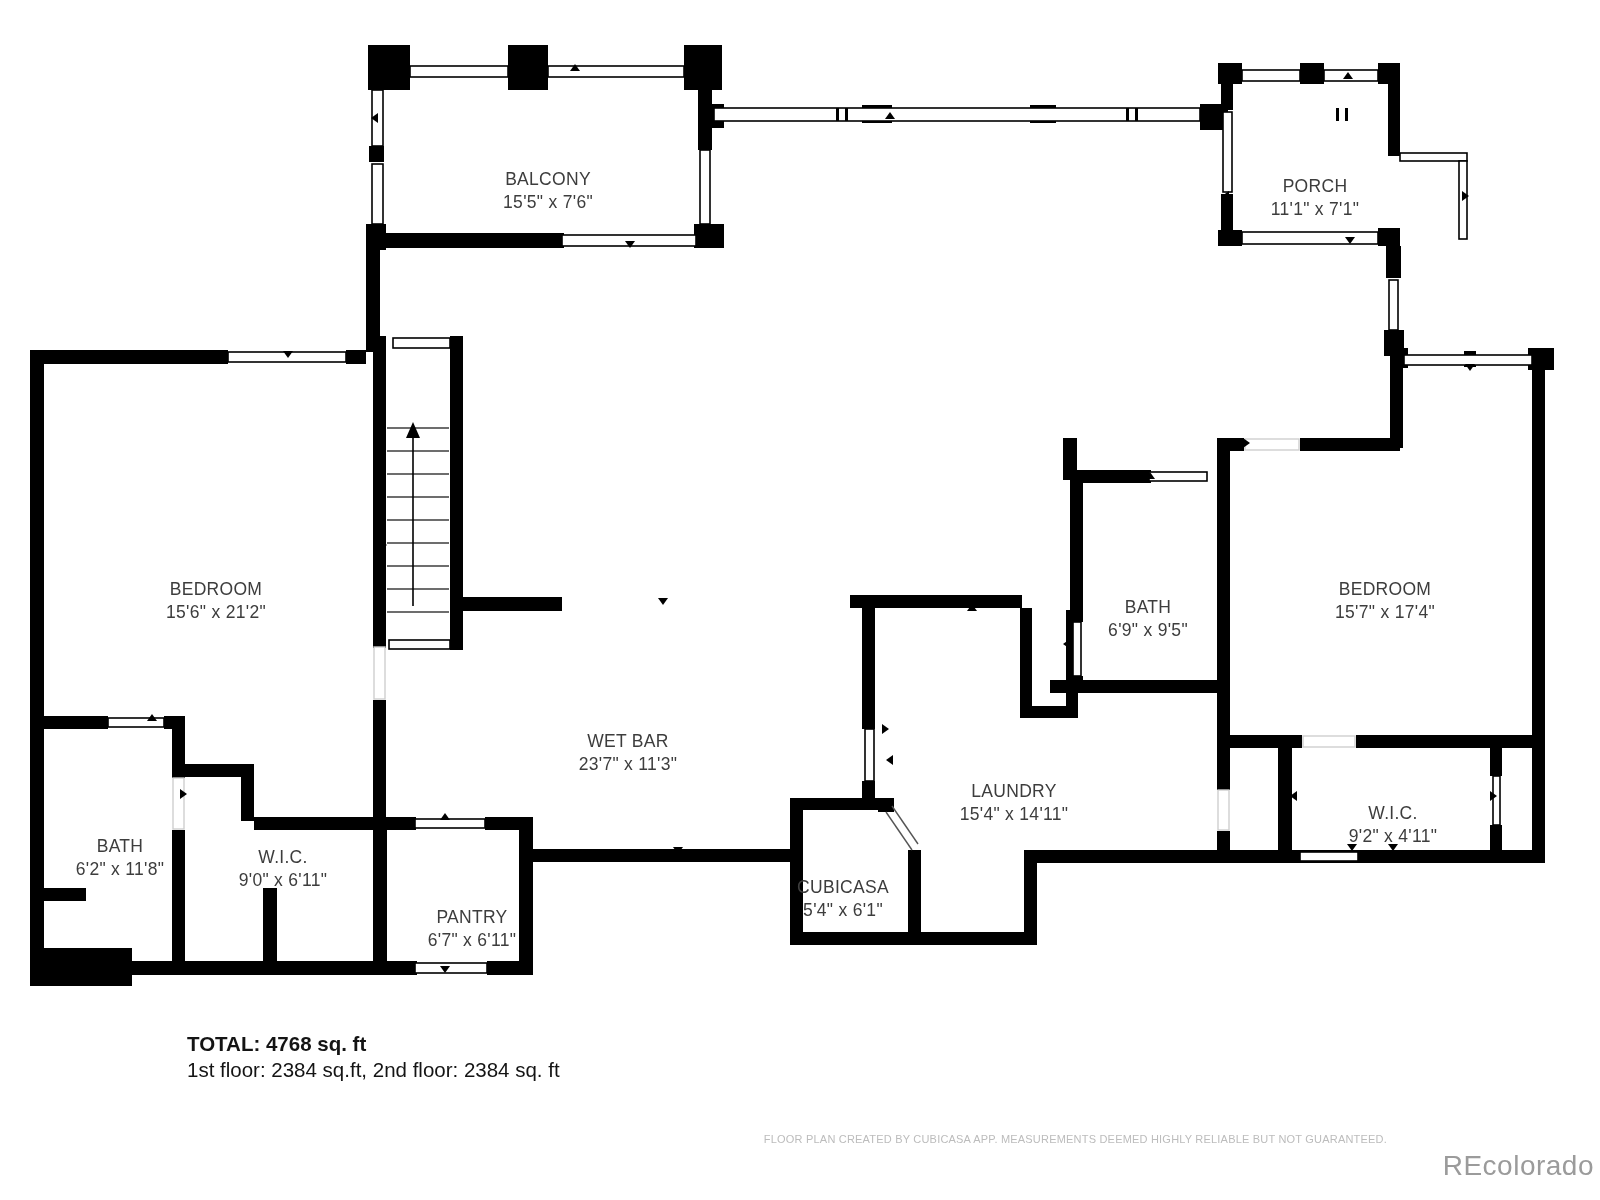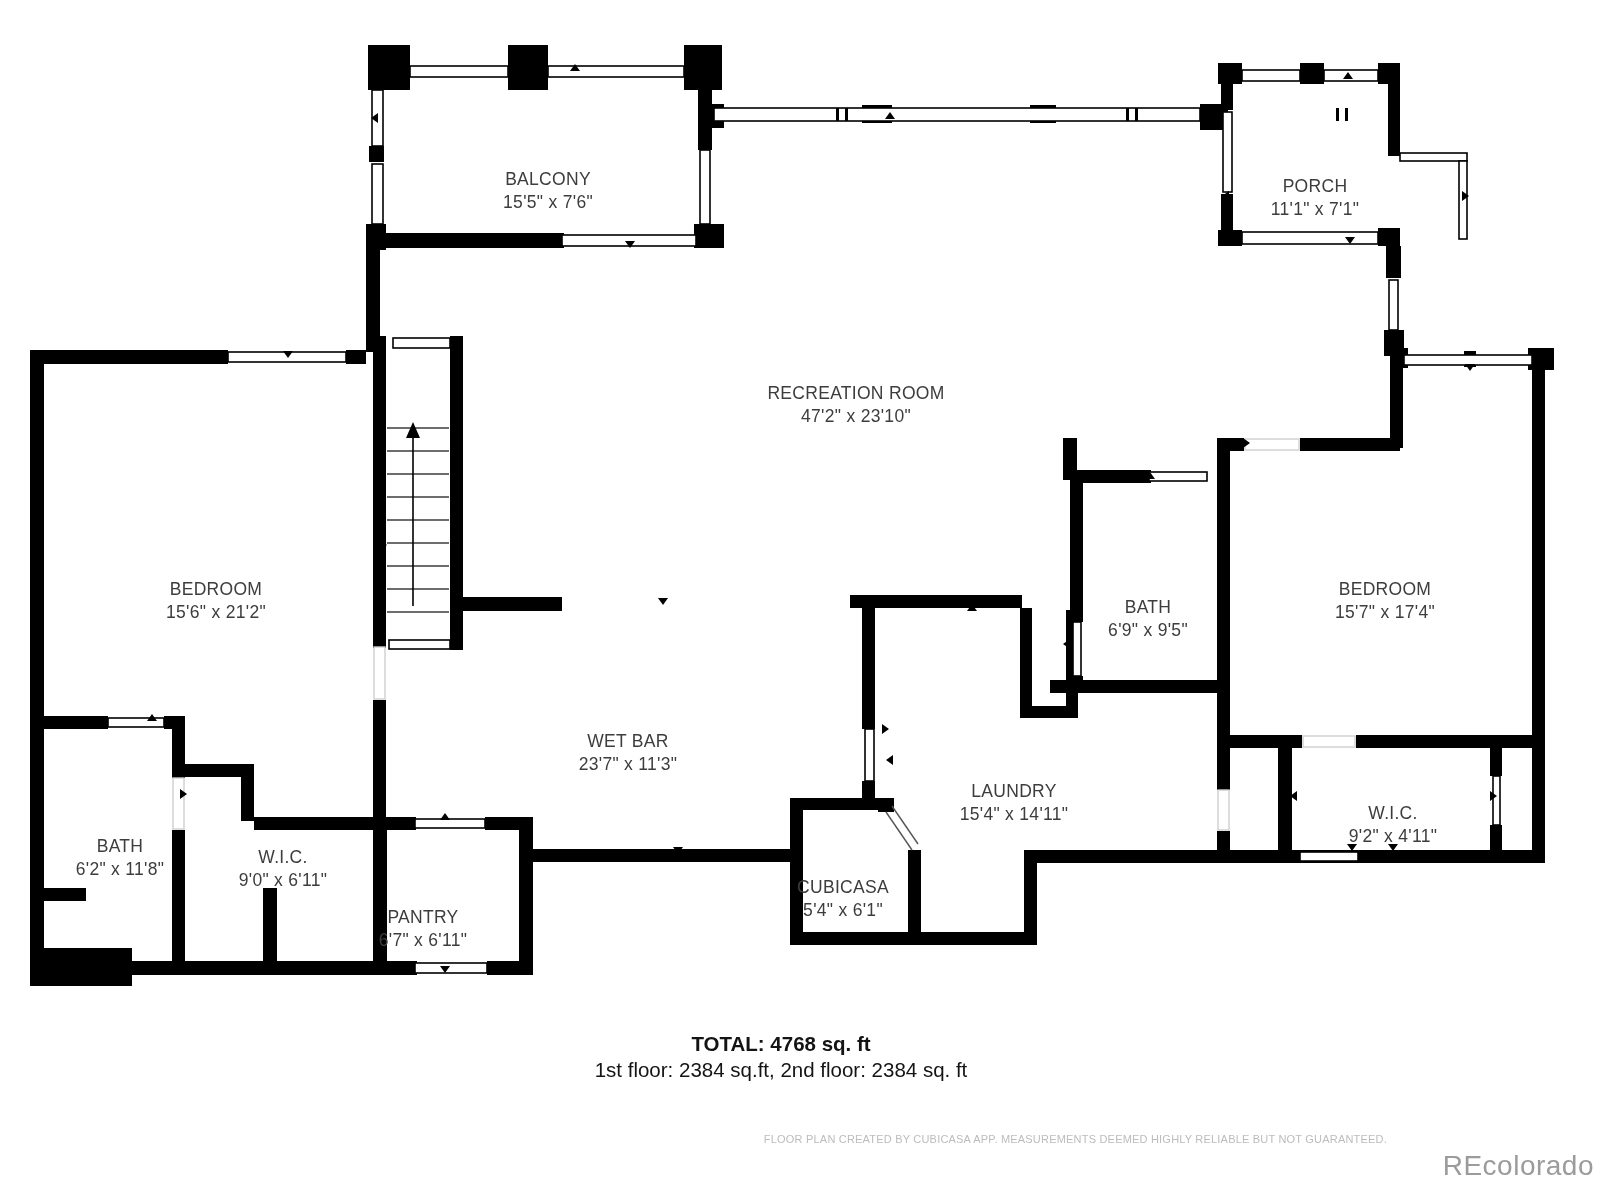--- a/index.html
+++ b/index.html
@@ -1,21 +1,21 @@
 <!DOCTYPE html>
 <html><head>
 <meta charset="utf-8">
 <style>
   html,body{margin:0;padding:0;background:#ffffff;}
   #page{position:relative;width:1600px;height:1200px;background:#ffffff;overflow:hidden;
         font-family:"Liberation Sans","DejaVu Sans",sans-serif;}
   #plan-svg{position:absolute;left:0;top:0;}
   .room-label{position:absolute;transform:translateX(-50%);text-align:center;color:#3d3d3d;
               font-size:17.5px;line-height:23px;letter-spacing:.3px;white-space:nowrap;margin-top:20px;}
-  .summary{position:absolute;left:181px;top:1031px;width:1200px;text-align:center;color:#141414;}
+  .summary{position:absolute;left:187px;top:1031px;width:1200px;color:#141414;}
   .summary .total{font-weight:bold;font-size:20.5px;line-height:26px;}
   .summary .line{font-size:20.5px;line-height:26px;}
   .disclaimer{position:absolute;left:187px;top:1133px;width:1200px;text-align:right;
               font-size:11px;color:#bcbcbc;letter-spacing:.2px;}
   .watermark{position:absolute;top:1150px;right:6px;font-size:28px;color:#9b9b9b;letter-spacing:.5px;}
 </style>
 </head>
 <body>
 
 <div id="page">
@@ -214,24 +214,20 @@
   </svg>
 
   <div class="room-label" style="left:548px;top:148px">
     <div>BALCONY</div>
     <div>15'5" x 7'6"</div>
   </div>
   <div class="room-label" style="left:1315px;top:155px">
     <div>PORCH</div>
     <div>11'1" x 7'1"</div>
   </div>
-  <div class="room-label" style="left:856px;top:362px">
-    <div>RECREATION ROOM</div>
-    <div>47'2" x 23'10"</div>
-  </div>
   <div class="room-label" style="left:216px;top:558px">
     <div>BEDROOM</div>
     <div>15'6" x 21'2"</div>
   </div>
   <div class="room-label" style="left:1148px;top:576px">
     <div>BATH</div>
     <div>6'9" x 9'5"</div>
   </div>
   <div class="room-label" style="left:1385px;top:558px">
     <div>BEDROOM</div>
@@ -246,21 +242,21 @@
     <div>15'4" x 14'11"</div>
   </div>
   <div class="room-label" style="left:120px;top:815px">
     <div>BATH</div>
     <div>6'2" x 11'8"</div>
   </div>
   <div class="room-label" style="left:283px;top:826px">
     <div>W.I.C.</div>
     <div>9'0" x 6'11"</div>
   </div>
-  <div class="room-label" style="left:423px;top:886px">
+  <div class="room-label" style="left:472px;top:886px">
     <div>PANTRY</div>
     <div>6'7" x 6'11"</div>
   </div>
   <div class="room-label" style="left:843px;top:856px">
     <div>CUBICASA</div>
     <div>5'4" x 6'1"</div>
   </div>
   <div class="room-label" style="left:1393px;top:782px">
     <div>W.I.C.</div>
     <div>9'2" x 4'11"</div>

